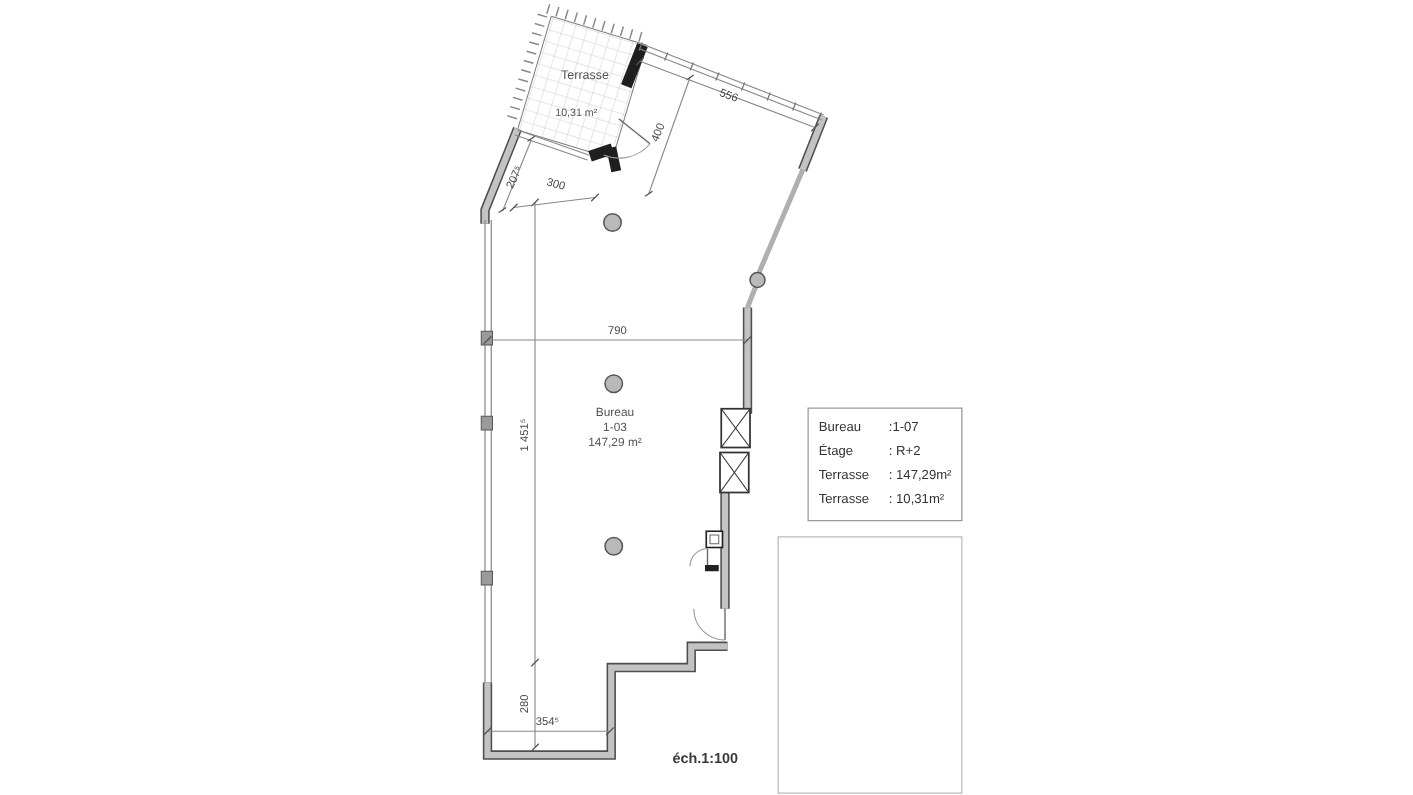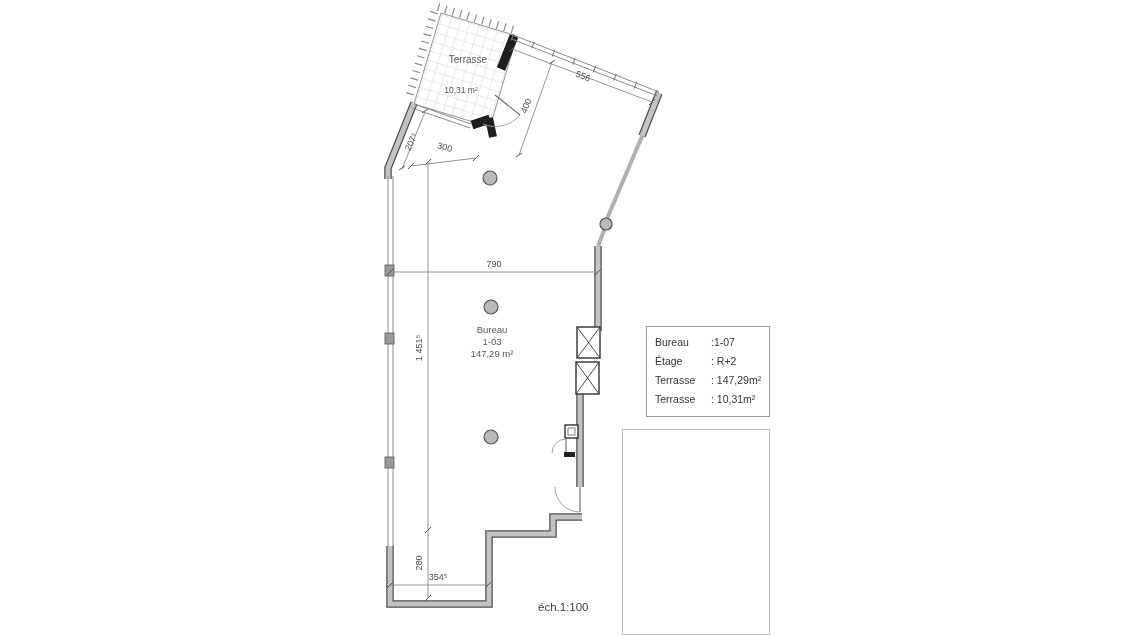--- a/index.html
+++ b/index.html
@@ -22,21 +22,21 @@
   .doorleaf{stroke:#666;stroke-width:1.1;}
   .shaft{fill:#fff;stroke:#333;stroke-width:1.4;}
   .shaftx{stroke:#333;stroke-width:0.9;}
   
   #infobox{position:absolute;left:646px;top:326px;width:114px;height:84px;
            border:1.5px solid #999;background:#fff;padding:5px 0 0 8px;}
   .irow{display:flex;height:19px;align-items:center;font-size:10.5px;color:#333;}
   .ilabel{width:56px;}
   .ivalue{}
   
-  #scale{position:absolute;left:538px;top:601px;font-size:11.5px;color:#3a3a3a;}
+  #scale{position:absolute;left:538px;top:601px;font-size:11.5px;color:#3a3a3a;font-weight:bold;}
   #keyframe{position:absolute;left:622px;top:429px;width:146px;height:204px;
             border:1px solid #bbb;background:#fff;}
 </style>
 </head>
 <body>
 
 <div id="stage">
 
 <svg width="1130" height="636" viewBox="0 0 1130 636">
   <defs>

